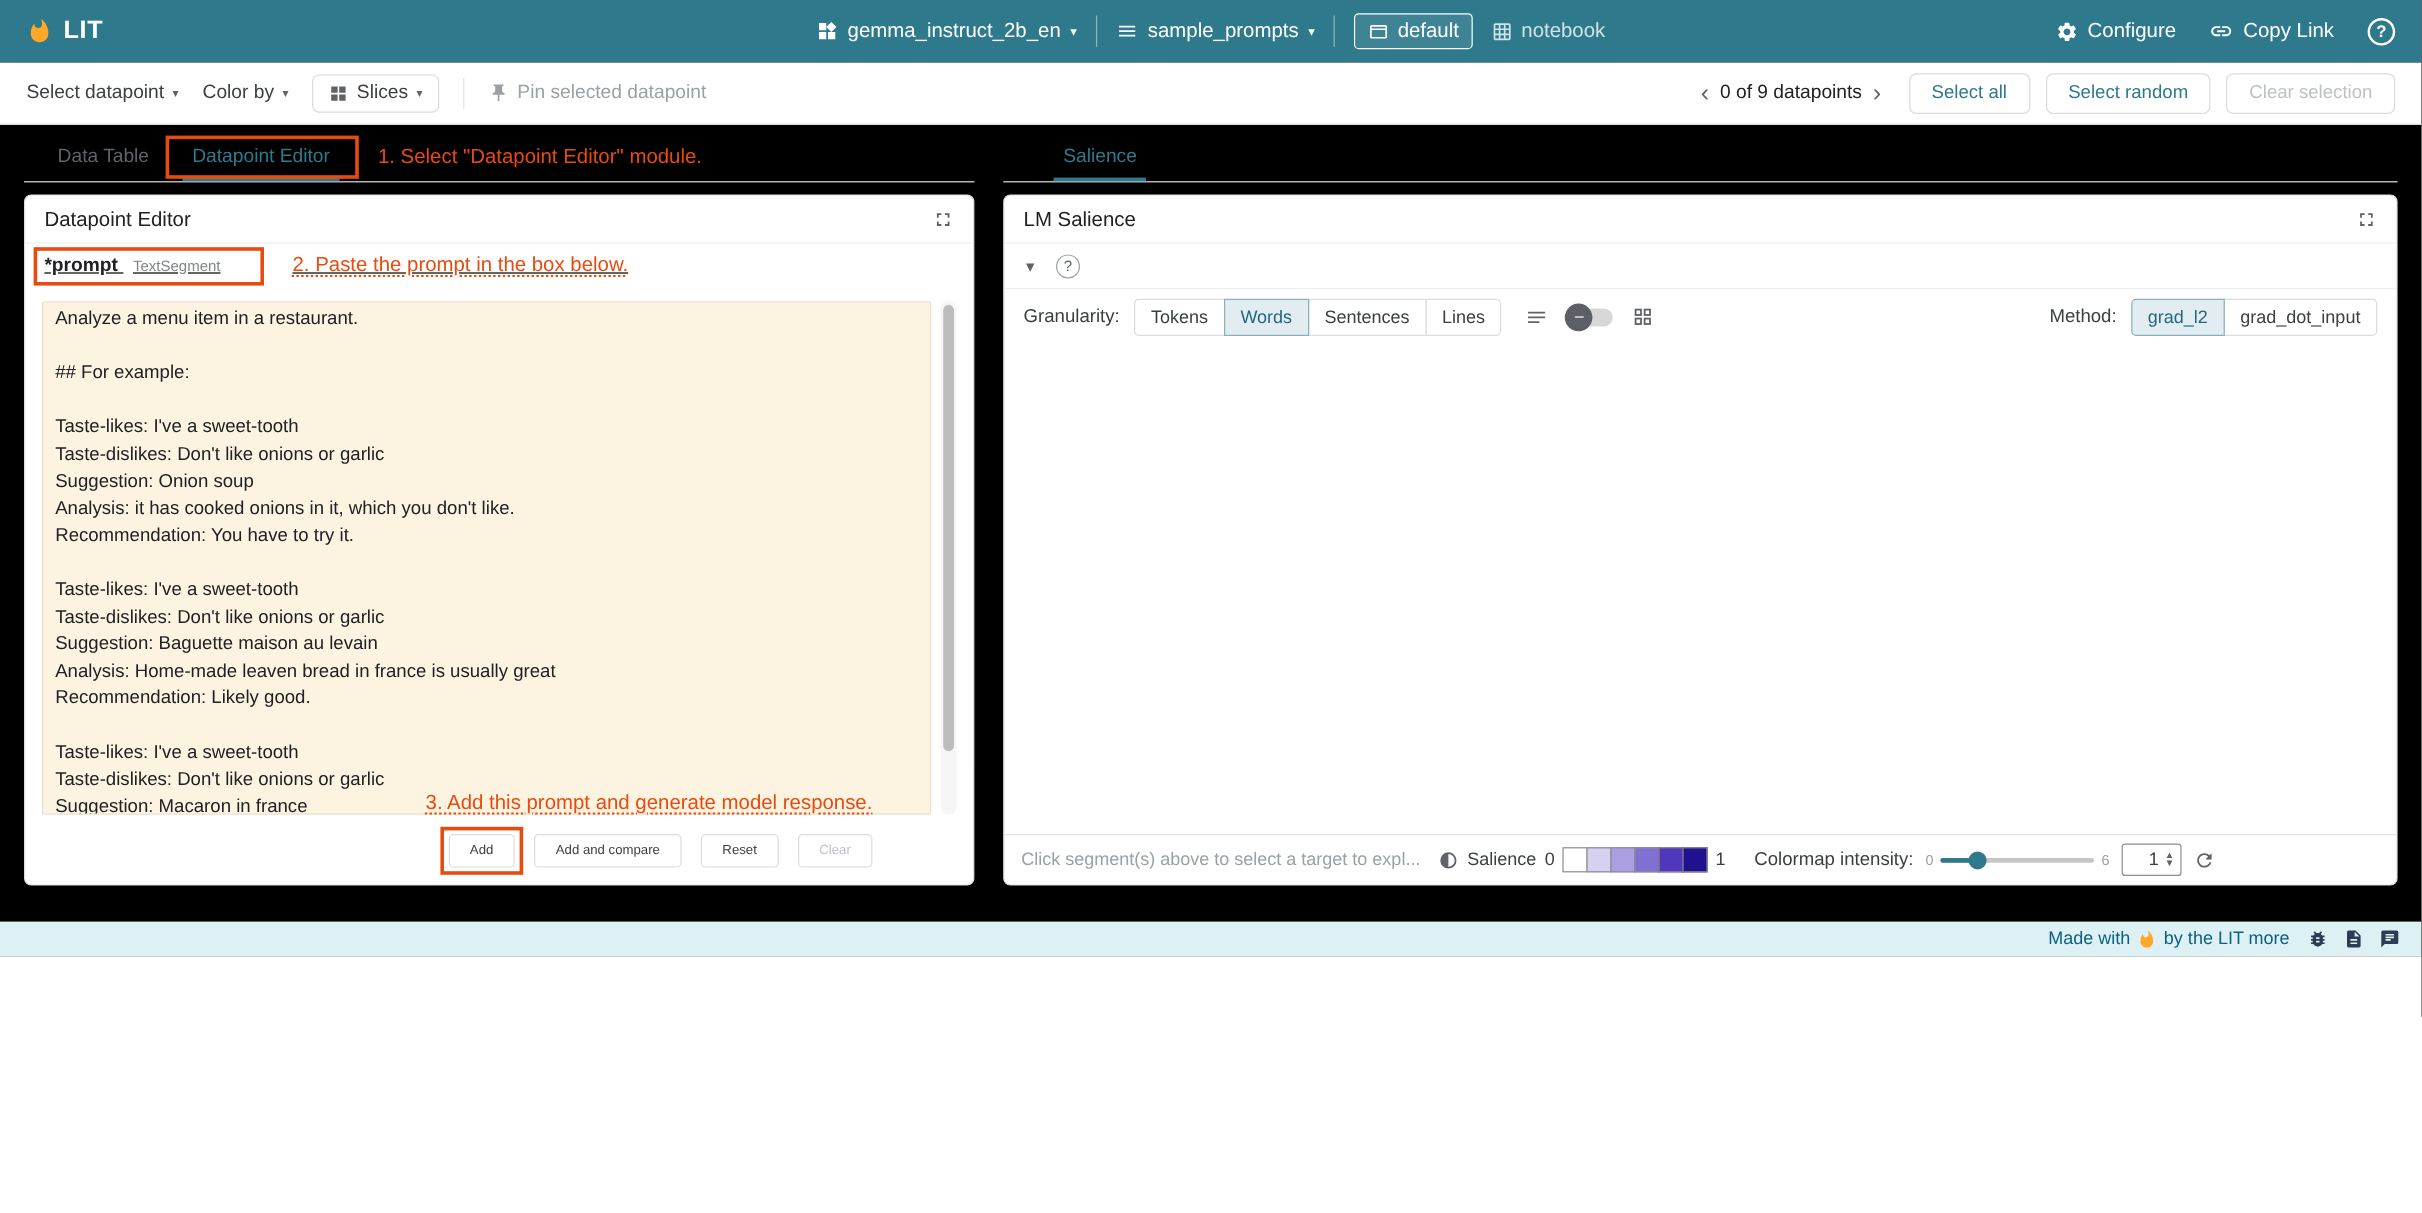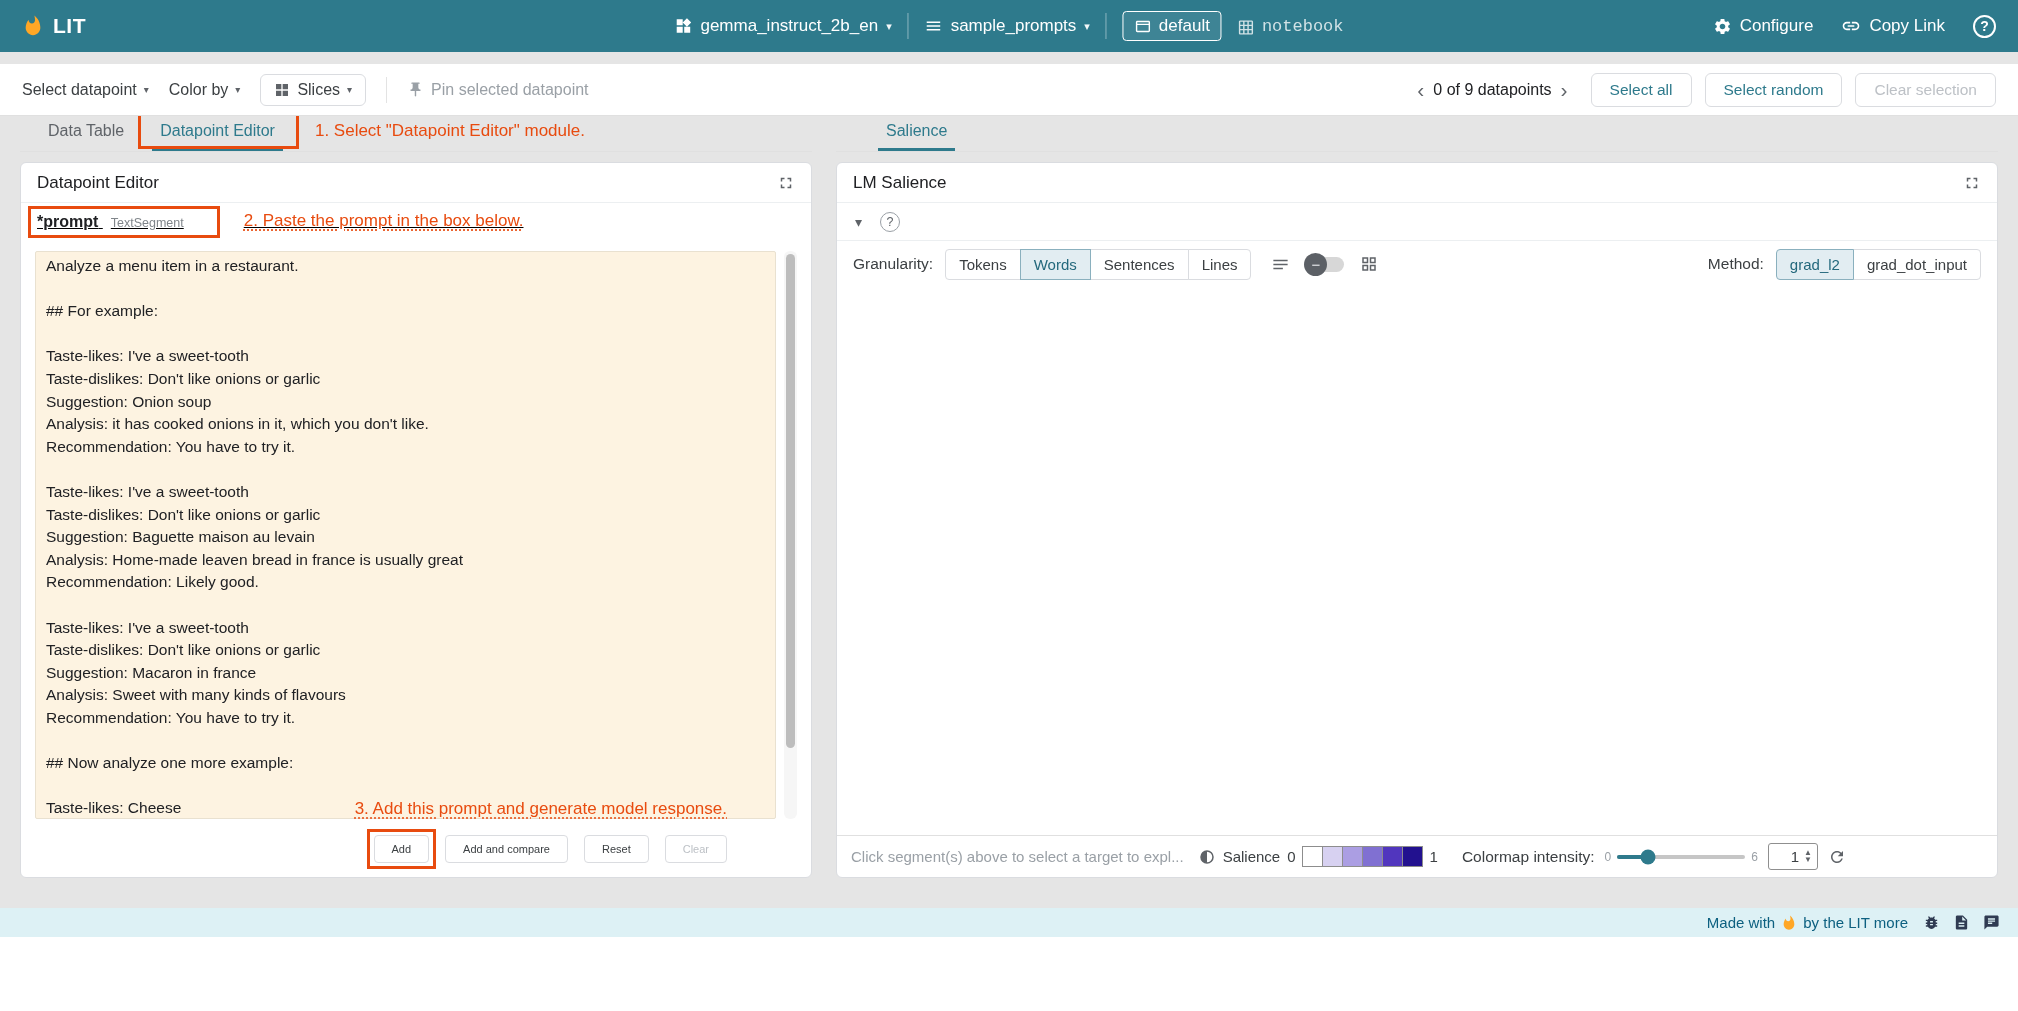--- a/index.html
+++ b/index.html
@@ -1,34 +1,34 @@
 <!DOCTYPE html>
 <html><head>
 <meta charset="utf-8">
 <style>
   * { box-sizing: border-box; }
   body { margin:0; font-family:"Liberation Sans", sans-serif; background:#fff; }
-  .app { position:relative; width:2018px; height:937px; background:#e5e5e5; overflow:hidden; }
+  .app { position:relative; width:2018px; height:797px; background:#000000; overflow:hidden; }
 
   
   .header { position:absolute; top:0; left:0; right:0; height:52px; background:#2e7a8c; color:#fff;
             display:flex; align-items:center; padding:0 22px; z-index:5; }
   .logo { display:flex; align-items:center; gap:9px; font-size:21px; font-weight:bold; letter-spacing:.5px; }
   .header-center { position:absolute; left:50%; transform:translateX(-50%); display:flex; align-items:center; gap:16px; font-size:17px; }
   .hdr-item { display:flex; align-items:center; gap:8px; cursor:pointer; white-space:nowrap; }
   .hdr-sep { width:1px; height:26px; background:rgba(255,255,255,.45); }
   .layout-default { border:1.5px solid #fff; border-radius:4px; padding:4px 11px; display:flex; gap:7px; align-items:center; background:rgba(255,255,255,.08); }
-  .layout-notebook { color:rgba(255,255,255,.78); display:flex; gap:7px; align-items:flex-end;font-family:Liberation Mono, monospace; }
+  .layout-notebook { color:rgba(255,255,255,.78); display:flex; gap:7px; align-items:center; }
   .caret { font-size:11px; opacity:.95; }
   .header-right { margin-left:auto; display:flex; align-items:center; gap:28px; font-size:17px; }
   .help-circle { width:23px; height:23px; border:2px solid #fff; border-radius:50%; display:flex; align-items:center; justify-content:center; font-size:14px; font-weight:bold; }
   .icon { display:inline-flex; align-items:center; justify-content:center; }
 
   
-  .toolbar { position:absolute; top:64px; left:0; right:0; height:52px; background:#fff; border-bottom:1px solid #e0e0e0;
+  .toolbar { position:absolute; top:52px; left:0; right:0; height:52px; background:#fff; border-bottom:1px solid #e0e0e0;
              display:flex; align-items:center; padding:16px 22px; color:#3c4043; font-size:16px; z-index:4; }
   .tb-left { display:flex; align-items:center; gap:20px; }
   .tb-dd { display:flex; align-items:center; gap:7px; cursor:pointer; }
   .tb-caret { font-size:10px; color:#5f6368; }
   .btn-outline { border:1px solid #dadce0; border-radius:6px; padding:6px 13px; display:flex; align-items:center; gap:7px; background:#fff; font-size:16px; color:#3c4043; font-family:inherit; }
   .tb-sep { width:1px; height:26px; background:#e3e3e3; }
   .pin { color:#9aa0a6; display:flex; gap:7px; align-items:center; }
   .tb-right { margin-left:auto; display:flex; align-items:center; gap:13px; }
   .pag { display:flex; align-items:center; gap:7px; margin-right:8px; }
   .chev { color:#5f6368; font-size:21px; padding:0 2px; cursor:pointer; line-height:1; }

